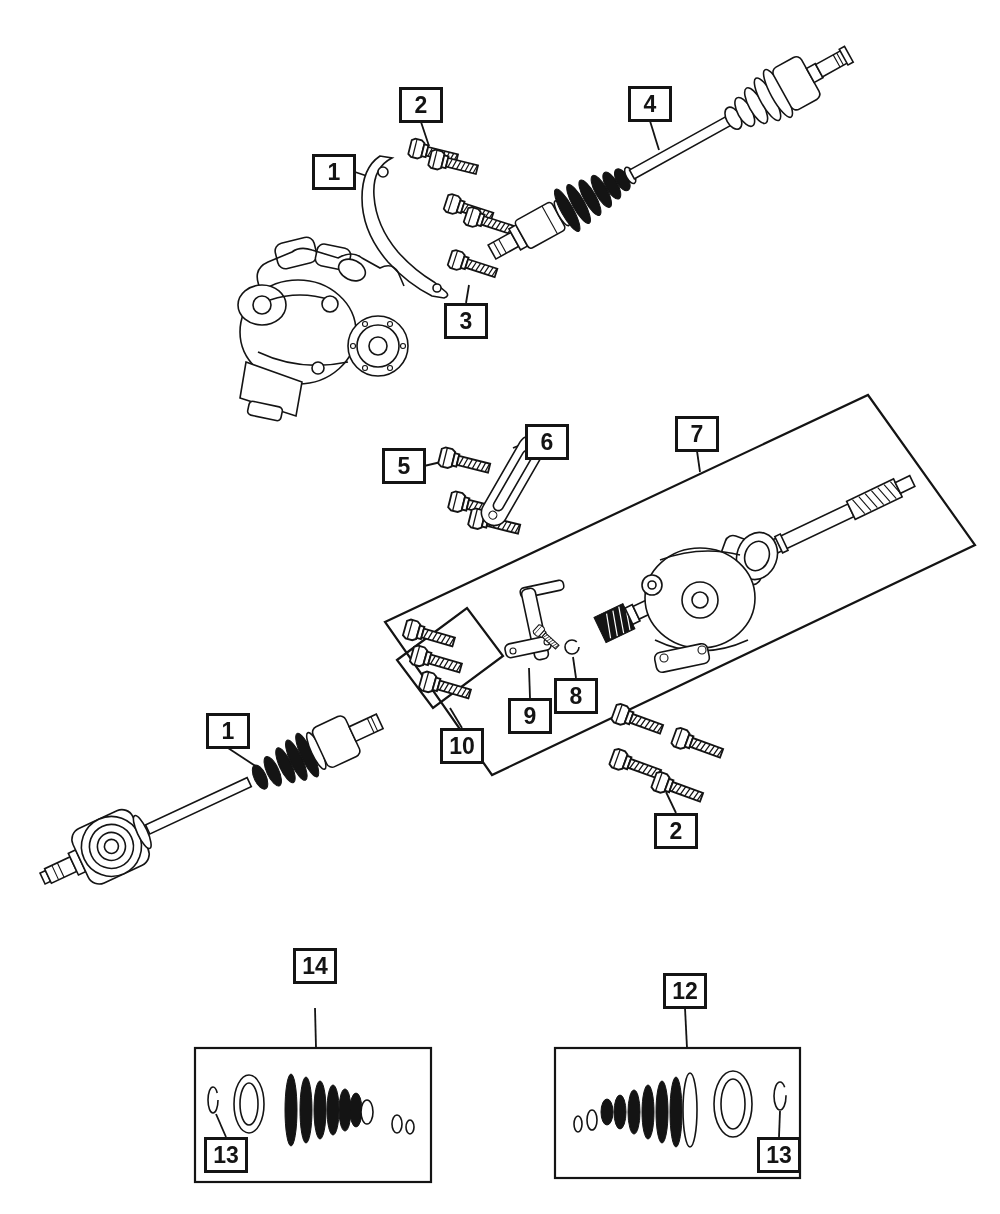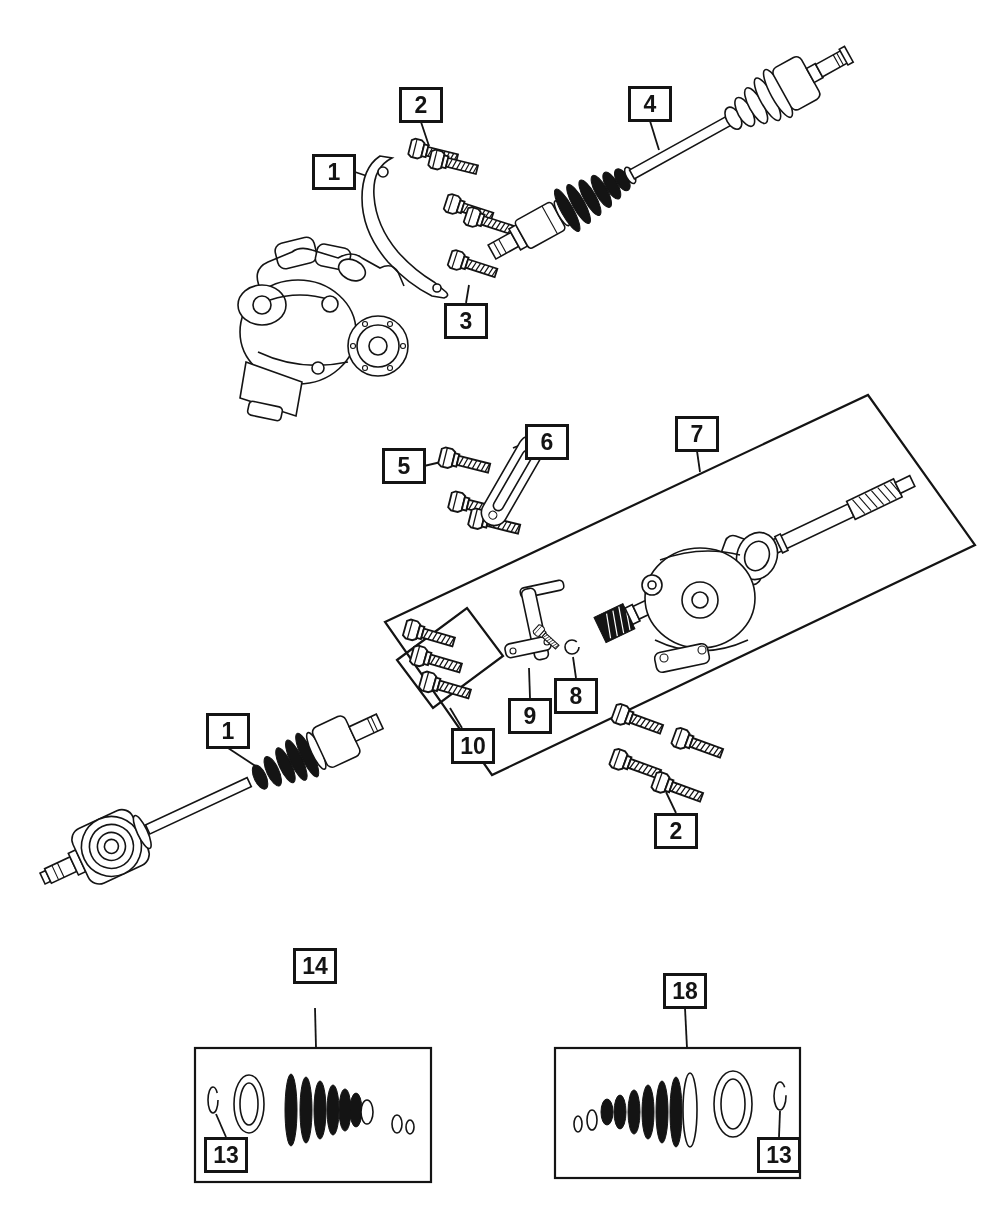--- a/index.html
+++ b/index.html
@@ -253,21 +253,21 @@
 
 <div class="callout" style="left:312px;top:154px">1</div>
 <div class="callout" style="left:399px;top:87px">2</div>
 <div class="callout" style="left:444px;top:303px">3</div>
 <div class="callout" style="left:628px;top:86px">4</div>
 <div class="callout" style="left:382px;top:448px">5</div>
 <div class="callout" style="left:525px;top:424px">6</div>
 <div class="callout" style="left:675px;top:416px">7</div>
 <div class="callout" style="left:554px;top:678px">8</div>
 <div class="callout" style="left:508px;top:698px">9</div>
-<div class="callout" style="left:451px;top:728px">10</div>
+<div class="callout" style="left:440px;top:728px">10</div>
 <div class="callout" style="left:654px;top:813px">2</div>
-<div class="callout" style="left:663px;top:973px">18</div>
+<div class="callout" style="left:663px;top:973px">12</div>
 <div class="callout" style="left:204px;top:1137px">13</div>
 <div class="callout" style="left:757px;top:1137px">13</div>
 <div class="callout" style="left:293px;top:948px">14</div>
 <div class="callout" style="left:206px;top:713px">1</div>
 
 </div>
 
 </body></html>

